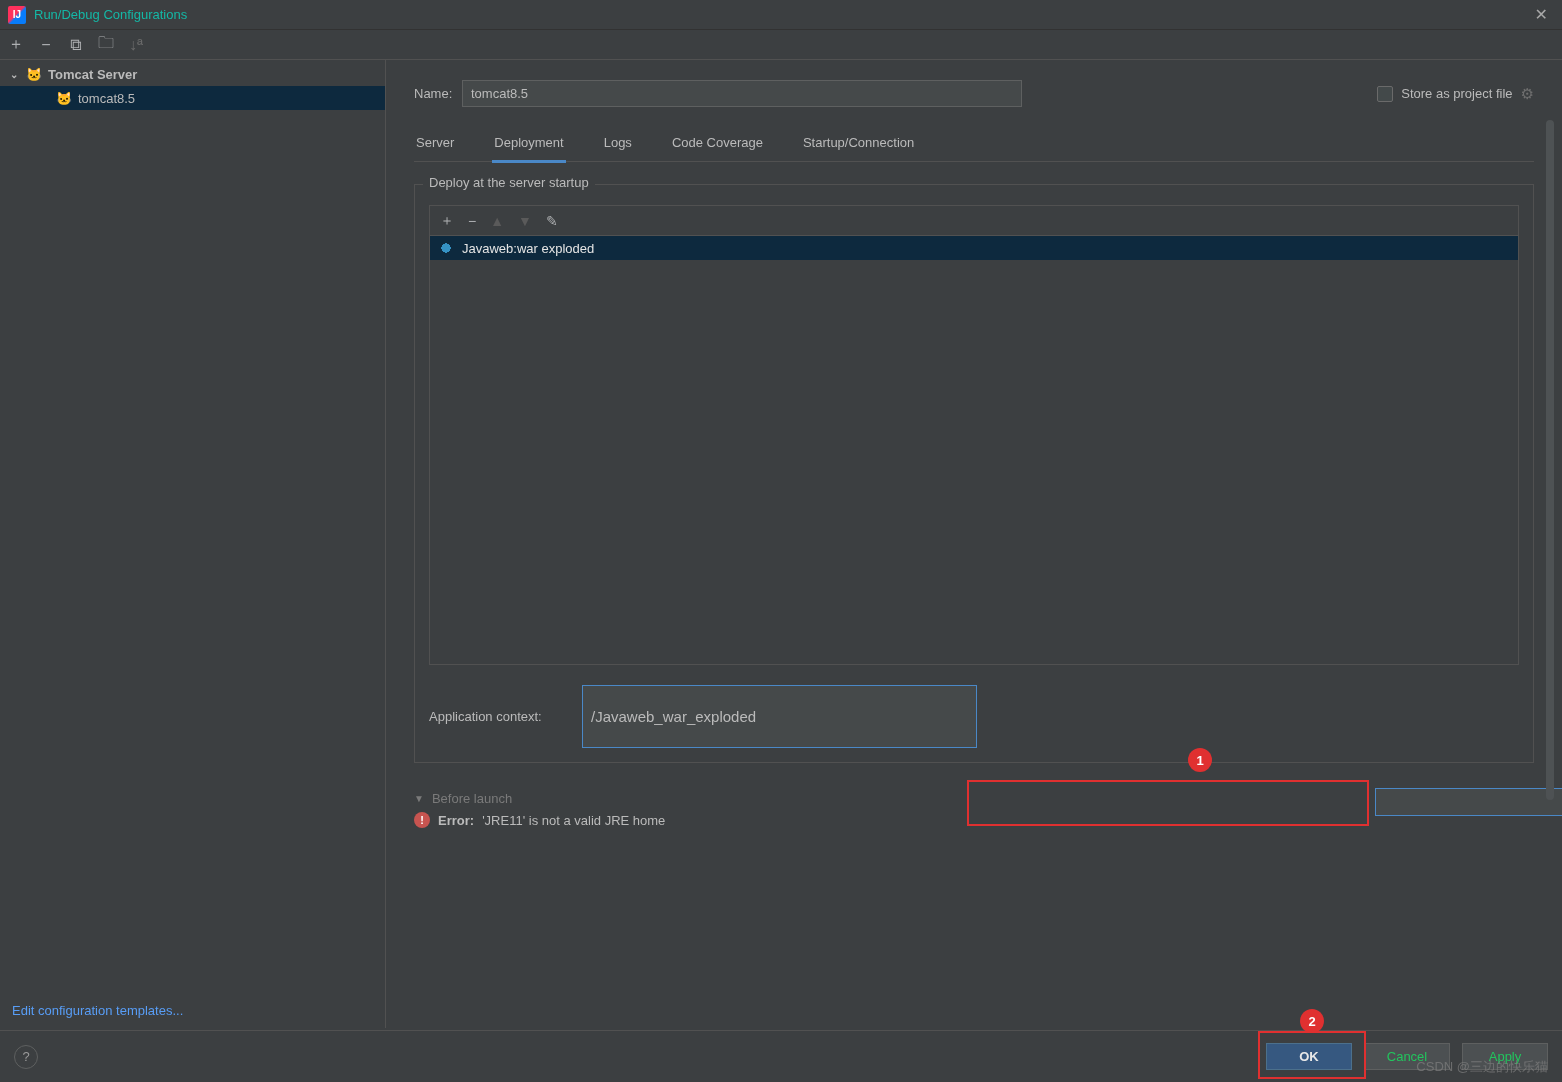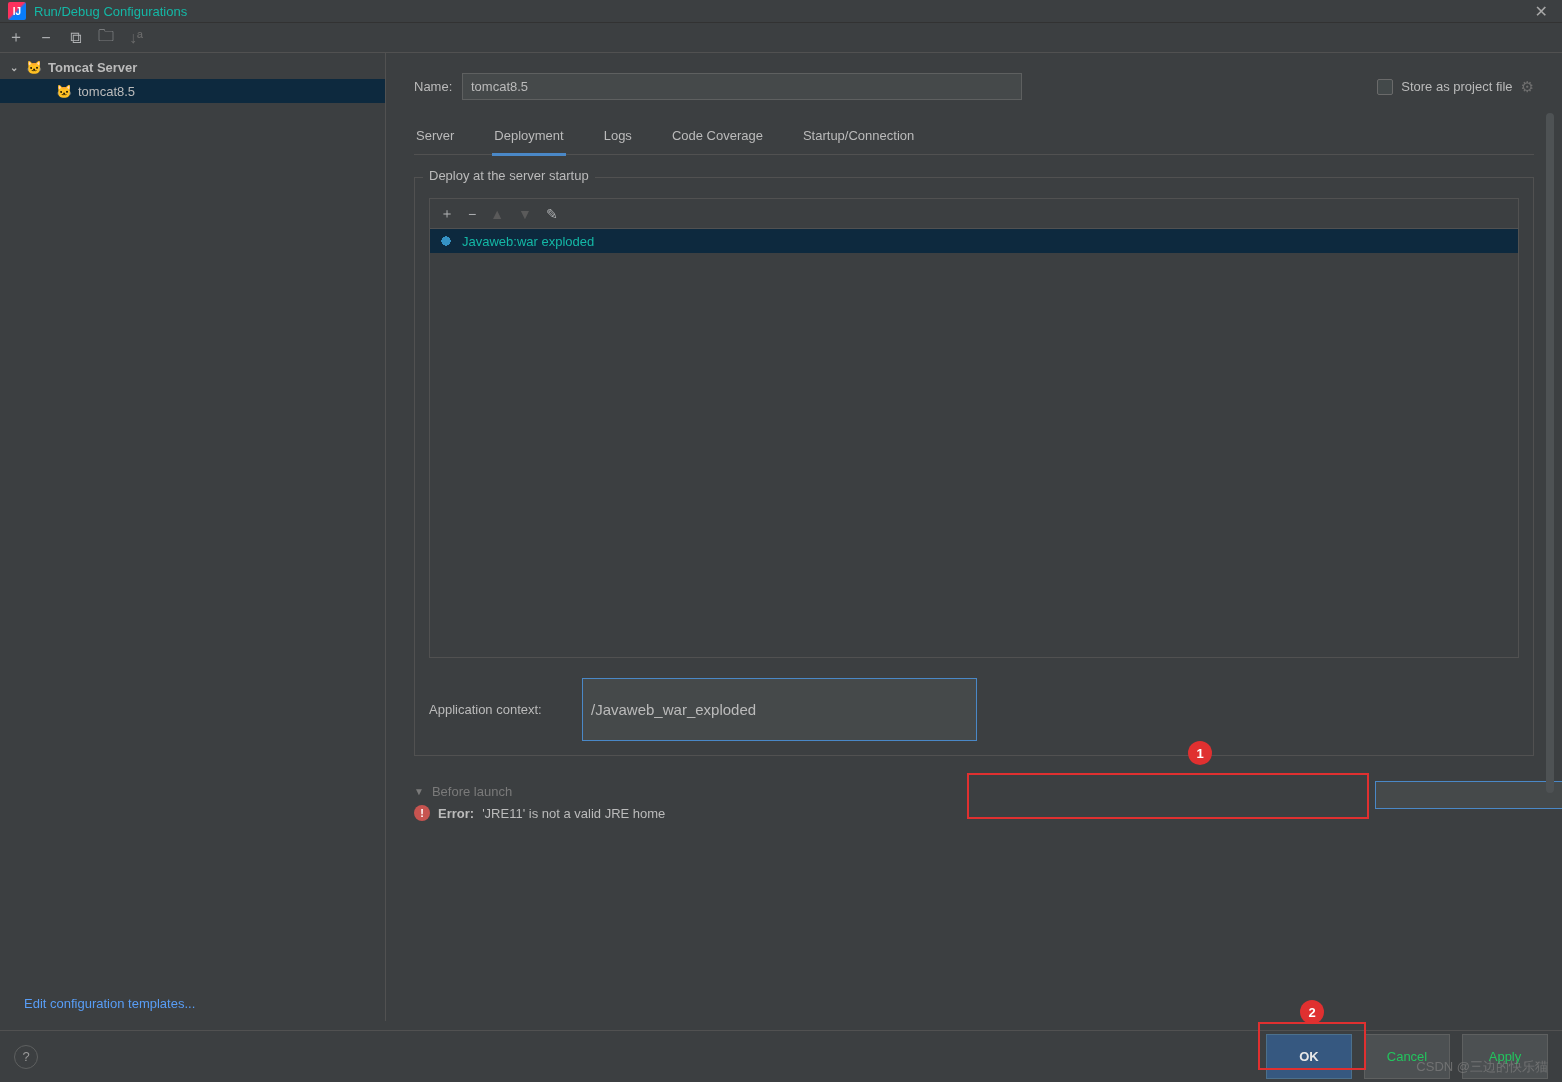--- a/index.html
+++ b/index.html
@@ -7,21 +7,21 @@
   font-family: "Segoe UI", Arial, sans-serif;
   font-size: 13px;
   background: #3c3f41;
   color: #bbbbbb;
   width: 1562px;
   height: 1082px;
   overflow: hidden;
   position: relative;
 }
 .titlebar {
-  height: 23px;
+  height: 30px;
   display: flex;
   align-items: center;
   padding: 0 8px;
   background: #3c3f41;
   border-bottom: 1px solid #323232;
 }
 .titlebar .icon-ij {
   width: 18px; height: 18px; margin-right: 8px;
   background: linear-gradient(135deg, #fe315d 0%, #fe315d 45%, #087cfa 55%, #087cfa 100%);
   border-radius: 2px;
@@ -58,21 +58,21 @@
   display: flex; align-items: center;
   height: 24px; padding-left: 10px;
   color: #bbbbbb;
 }
 .tree-row.bold { font-weight: 600; }
 .tree-row.selected { background: #0d293e; color: #bbbbbb; }
 .tree-chevron { width: 14px; color: #bbbbbb; font-size: 10px; }
 .tree-icon { width: 20px; display: inline-flex; align-items: center; justify-content: center; }
 .tree-indent { width: 44px; }
 .edit-templates {
-  padding: 10px 24px;
+  padding: 10px 12px;
   color: #589df6;
   cursor: pointer;
 }
 .content {
   flex: 1;
   padding: 20px 28px 10px 28px;
   position: relative;
   overflow: hidden;
 }
 .name-row {
@@ -138,21 +138,21 @@
 }
 .deploy-toolbar .dt-btn { color: #afb1b3; font-size: 14px; cursor: pointer; }
 .deploy-toolbar .dt-btn.dim { color: #5a5a5a; }
 .deploy-list {
   border: 1px solid #515151;
   height: 430px;
   background: #3c3f41;
 }
 .deploy-item {
   background: #0d293e;
-  color: #14b8a6;
+  color: #e5e5e5;
   padding: 4px 8px;
   display: flex; align-items: center; gap: 8px;
 }
 .artifact-icon {
   width: 16px; height: 16px;
   background: radial-gradient(circle, #3592c4 40%, transparent 42%);
   position: relative; display:inline-block;
 }
 .context-row {
   display: flex; align-items: center; gap: 8px;
@@ -233,21 +233,21 @@
   display: flex; align-items: center; justify-content: center;
   cursor: pointer;
 }
 .footer-right {
   margin-left: auto;
   display: flex; gap: 12px;
   position: relative;
 }
 .btn {
   min-width: 86px;
-  padding: 14px 18px;
+  padding: 5px 18px;
   background: #4c5052;
   border: 1px solid #5e6060;
   color: #bbbbbb;
   font-size: 13px;
   cursor: pointer;
 }
 .btn.primary {
   background: #365880;
   border: 1px solid #4c708c;
   color: #e8e8e8;

